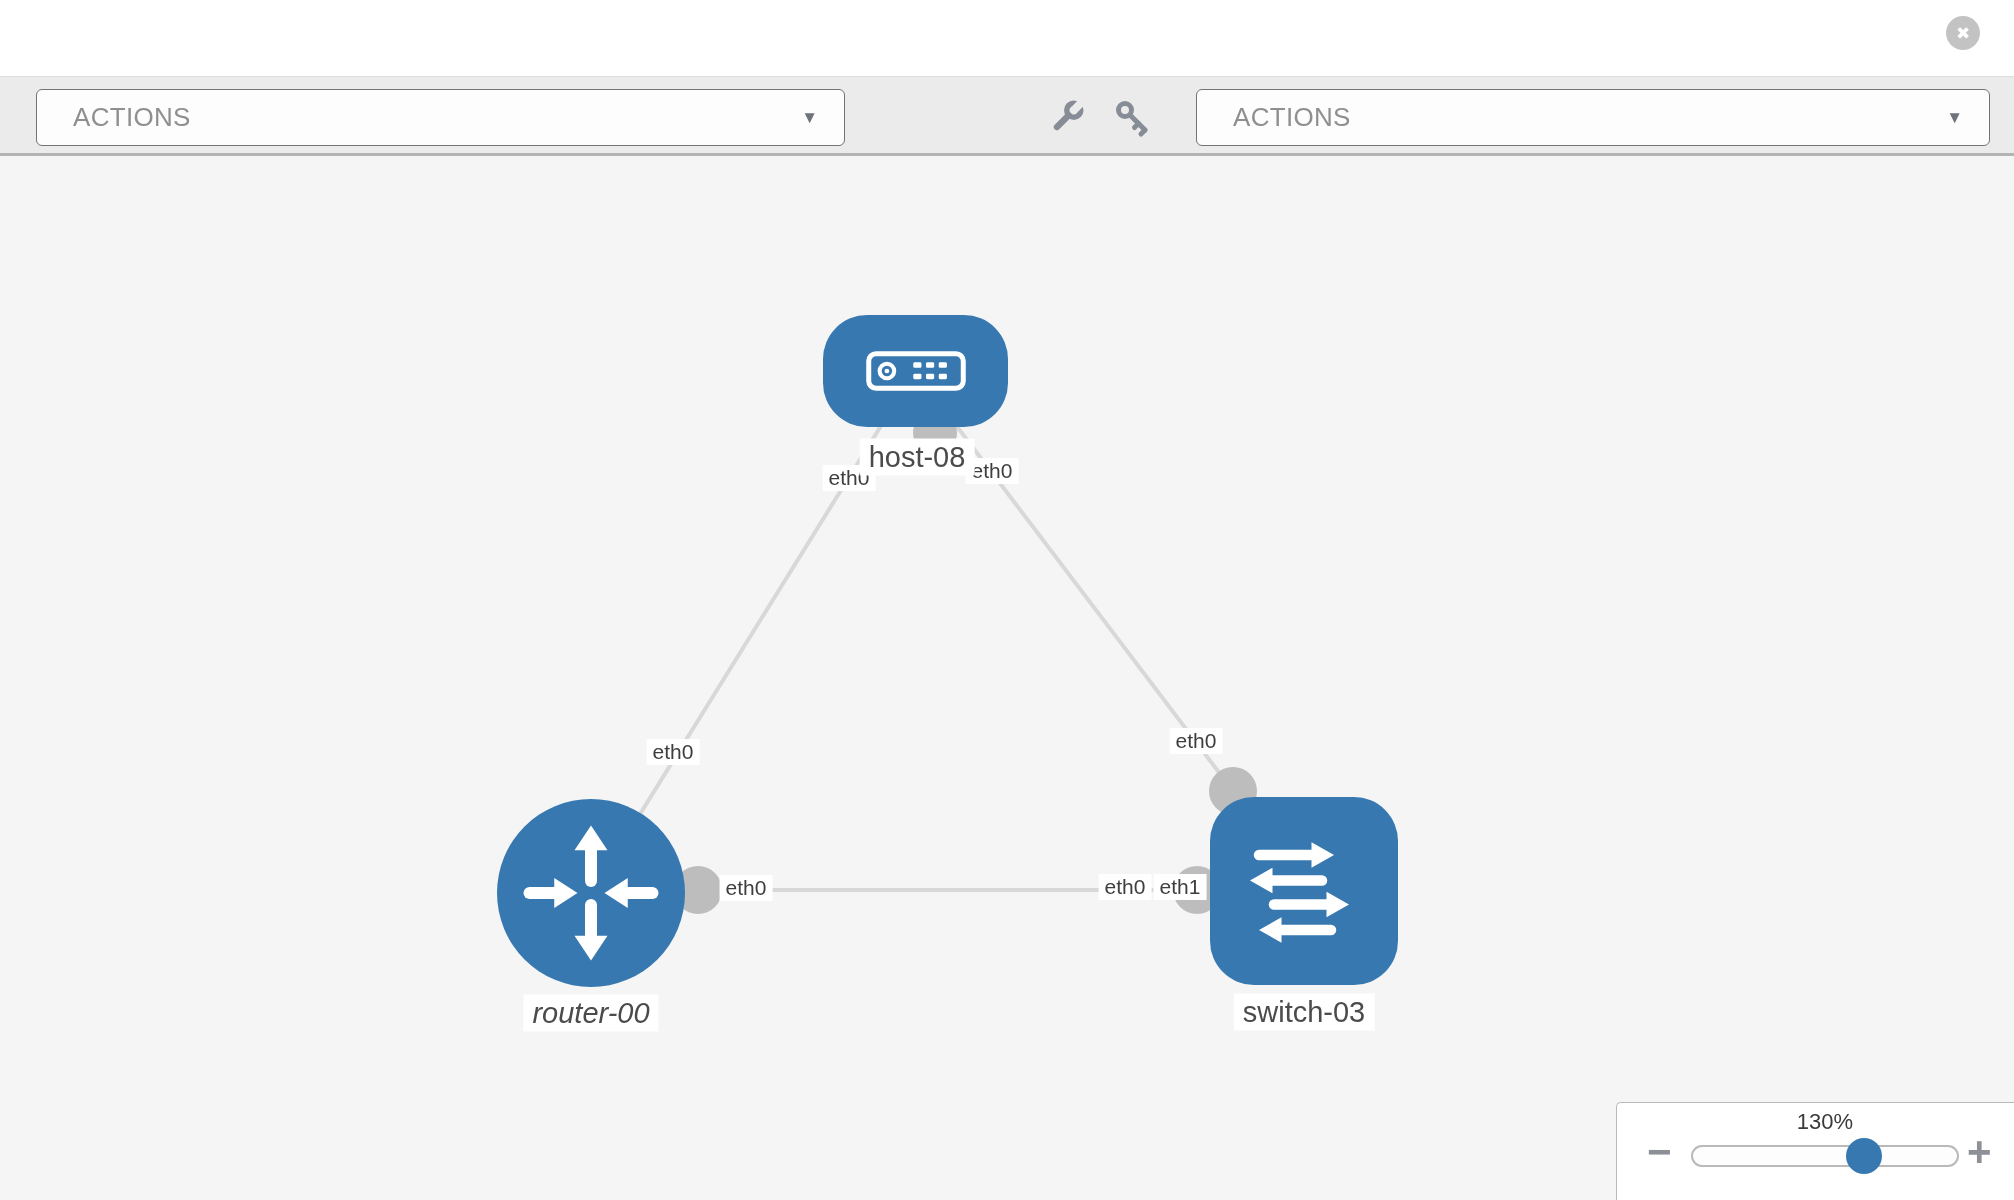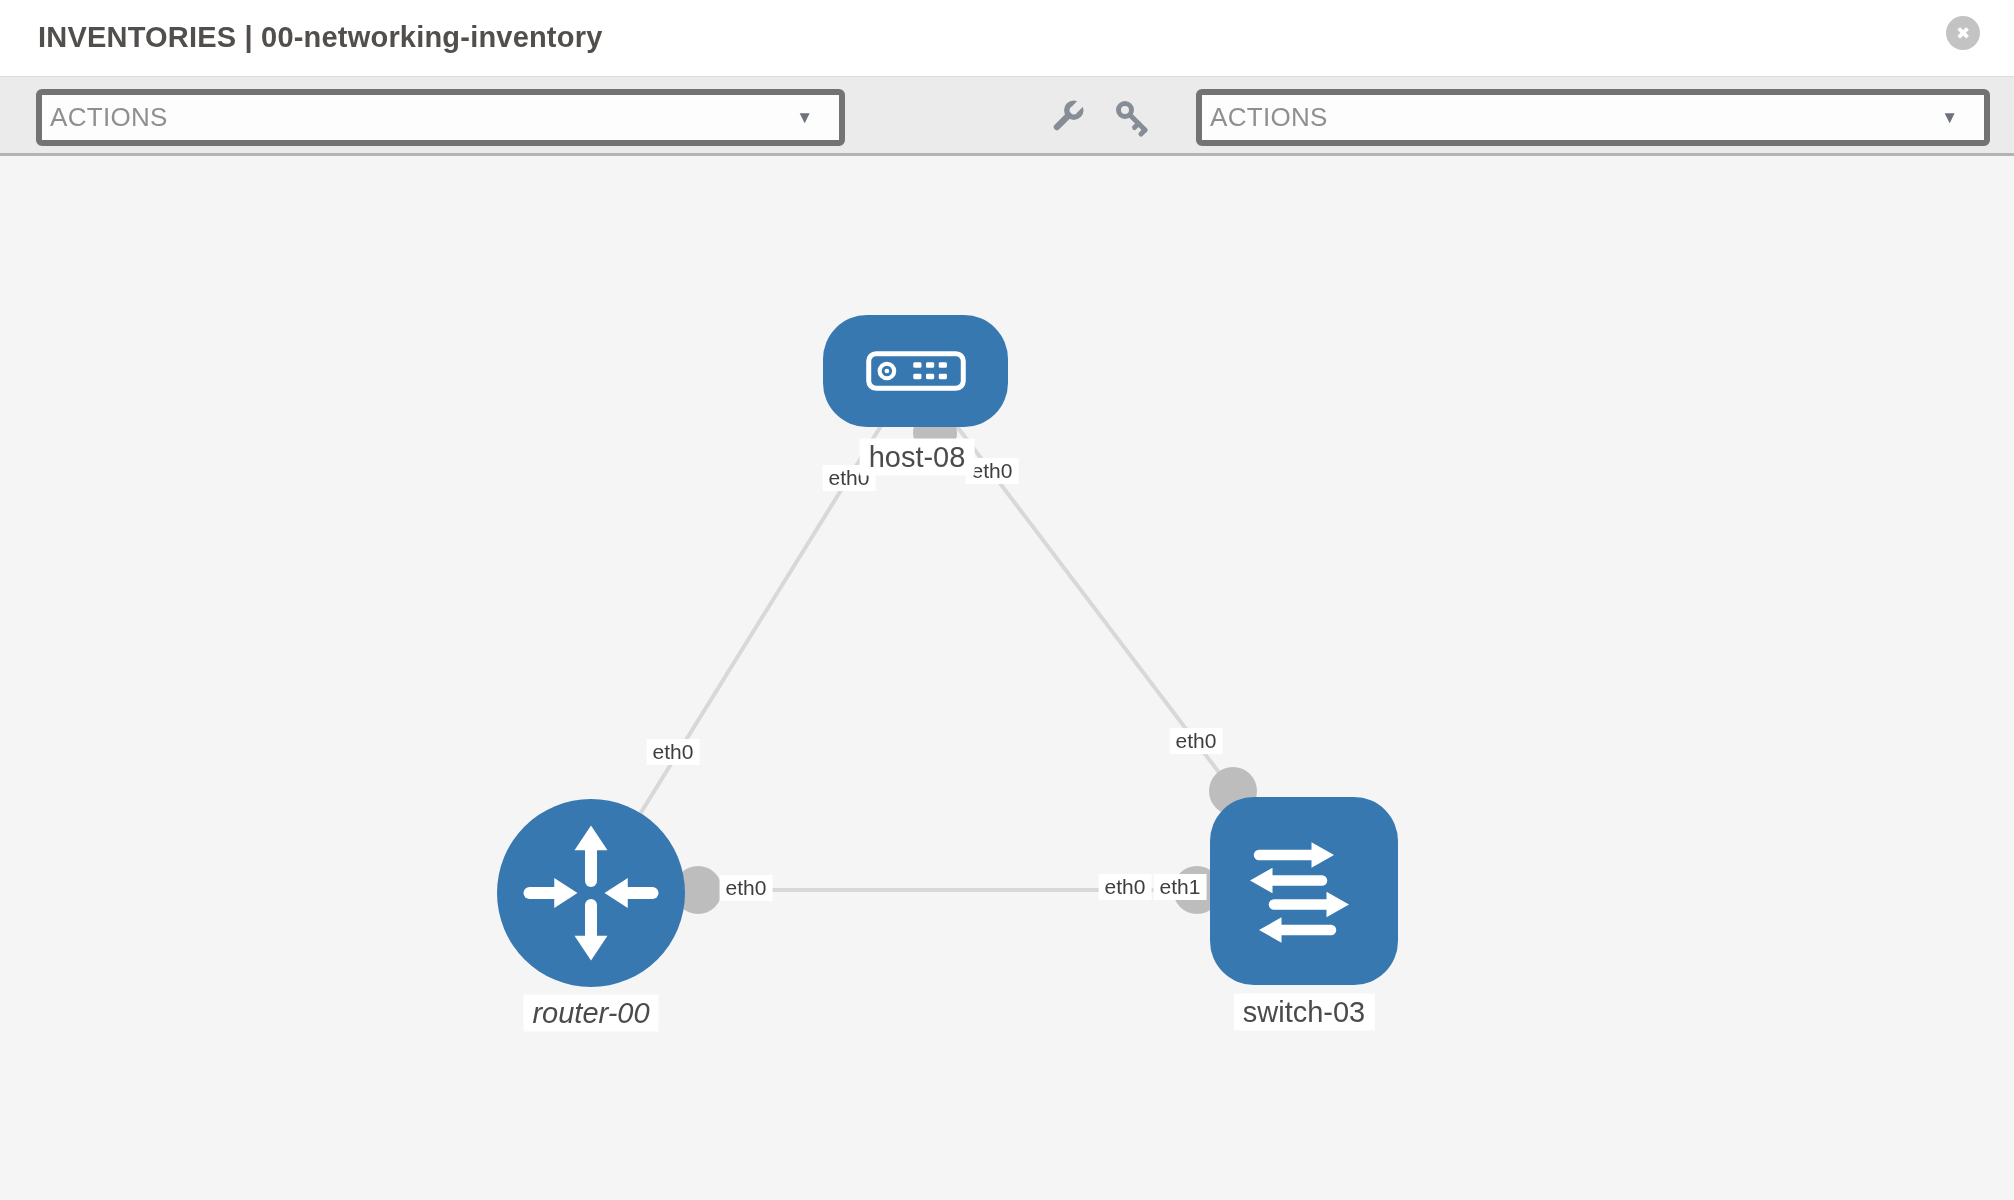--- a/index.html
+++ b/index.html
@@ -10,22 +10,22 @@
   
   .header { position:absolute; left:0; top:0; width:2014px; height:76px; background:#ffffff; }
   .page-title { position:absolute; left:38px; top:21px; font-size:29px; font-weight:bold; color:#514e4b; letter-spacing:0.2px; }
   .close-btn { position:absolute; left:1946px; top:16px; width:34px; height:34px; border-radius:50%;
                background:#c3c3c3; display:flex; align-items:center; justify-content:center; cursor:pointer; }
   .close-btn span { color:#ffffff; font-size:17px; line-height:1; }
 
   
   .toolbar { position:absolute; left:0; top:76px; width:2014px; height:80px; background:#ebebeb;
              border-top:1px solid #dcdcdc; border-bottom:3px solid #b3b3b3; }
-  .select-box { position:absolute; top:12px; height:57px; background:#fdfdfd; border:6px solid #737373;
-                border-radius:6px; display:flex; align-items:center; padding:0 8px; cursor:pointer; }
+  .select-box { position:absolute; top:12px; height:57px; background:#fdfdfd; border:1px solid #737373;
+                border-radius:6px; display:flex; align-items:center; padding:0 36px; cursor:pointer; }
   .select-box .sel-label { font-size:26px; color:#8f8f8f; letter-spacing:0.3px; }
   .select-box .caret { position:absolute; right:26px; top:50%; transform:translateY(-50%);
                        font-size:17px; color:#6e737b; }
   .tool-icon { position:absolute; top:19px; width:44px; height:44px; display:flex; align-items:center;
                justify-content:center; cursor:pointer; }
 
   
   .canvas { position:absolute; left:0; top:156px; width:2014px; height:1044px; background:#f5f5f5; overflow:hidden; }
   .links-svg { position:absolute; left:0; top:0; }
 
@@ -52,21 +52,20 @@
                 border:2px solid #b9b9b9; border-radius:12px; cursor:pointer; }
   .zoom-thumb { position:absolute; left:229px; top:35px; width:36px; height:36px; border-radius:50%;
                 background:#3778b1; cursor:grab; }
 </style>
 </head>
 <body>
 
 <div class="screen">
 
   <div class="header">
-    <div class="page-title">INVENTORIES | 00-networking-inventory</div>
     <div class="close-btn">
       <span>✖</span>
     </div>
   </div>
 
   <div class="toolbar">
     <div class="select-box" style="left:36px; width:809px;">
       <span class="sel-label">ACTIONS</span>
       <span class="caret">▼</span>
     </div>
@@ -159,15 +158,22 @@
     <div class="iflabel" style="left:673px;  top:596px;">eth0</div>
     <div class="iflabel" style="left:1196px; top:585px;">eth0</div>
     <div class="iflabel" style="left:746px;  top:732px;">eth0</div>
     <div class="iflabel" style="left:1125px; top:731px;">eth0</div>
     <div class="iflabel" style="left:1180px; top:731px;text-align:center;">eth1</div>
 
     <div class="nlabel" style="left:917px;  top:301px;">host-08</div>
     <div class="nlabel" style="left:591px;  top:857px;font-style:italic;">router-00</div>
     <div class="nlabel" style="left:1304px; top:856px;">switch-03</div>
 
+    <div class="zoom-panel">
+      <div class="zoom-level">130%</div>
+      <div class="zoom-minus">−</div>
+      <div class="zoom-track"></div>
+      <div class="zoom-thumb"></div>
+      <div class="zoom-plus">+</div>
+    </div>
 
   </div>
 </div>
 
 </body></html>

